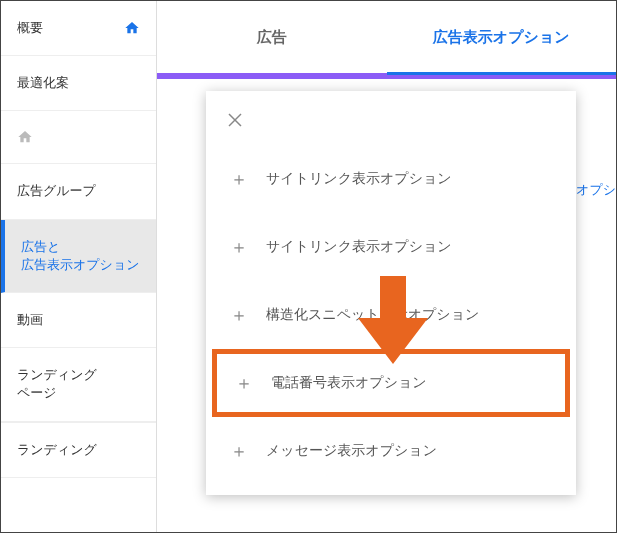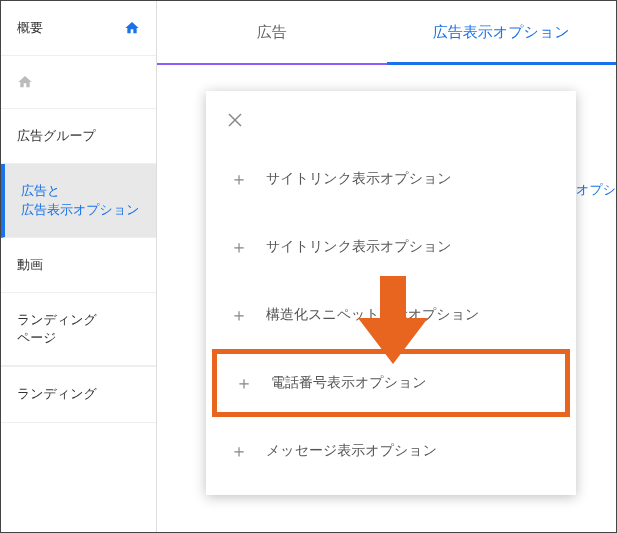--- a/index.html
+++ b/index.html
@@ -38,22 +38,23 @@
       padding-left: 16px;
     }
     .main {
       flex: 1;
       position: relative;
       display: flex;
       flex-direction: column;
     }
     .tabs {
       display: flex;
-      border-bottom: 2px solid #8b5cf6;
-      height: 64px;
+      border-bottom: 6px solid #8b5cf6;
+      height: 78px;
+      font-weight: bold;
     }
     .tab {
       flex: 1;
       display: flex;
       align-items: center;
       justify-content: center;
       font-size: 15px;
       color: #666;
       cursor: pointer;
       position: relative;
@@ -128,20 +129,23 @@
 </head>
 <body>
 
 <div class="container">
   <div class="sidebar">
     <div class="sidebar-item">
       <span>概要</span>
       <svg class="home-icon" viewBox="0 0 24 24" fill="#1a73e8">
           <path d="M10 20v-6h4v6h5v-8h3L12 3 2 12h3v8z"></path>
         </svg>
+    </div>
+    <div class="sidebar-item">
+      <span>最適化案</span>
     </div>
     <div class="sidebar-item">
       <svg class="home-icon" viewBox="0 0 24 24" fill="#bbb">
           <path d="M10 20v-6h4v6h5v-8h3L12 3 2 12h3v8z"></path>
         </svg>
     </div>
     <div class="sidebar-item">
       <span>広告グループ</span>
     </div>
     <div class="sidebar-item active">

